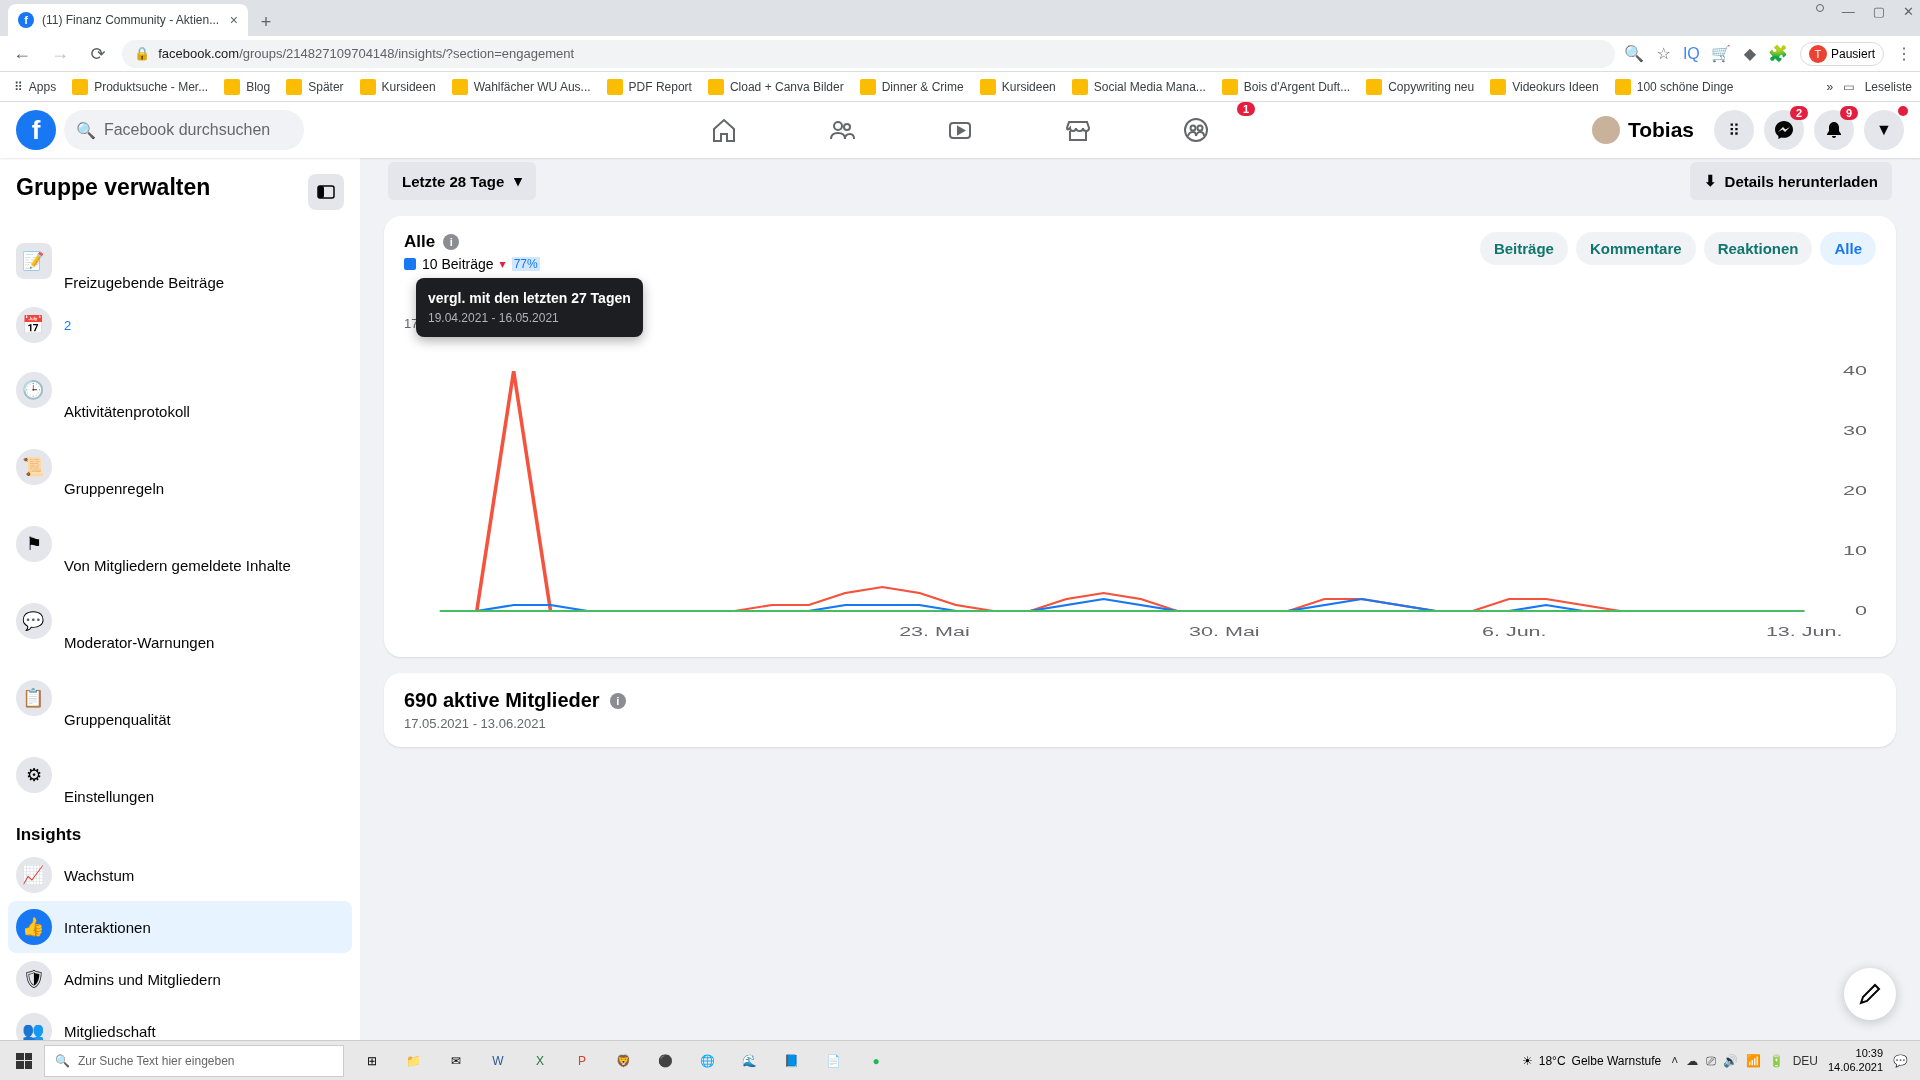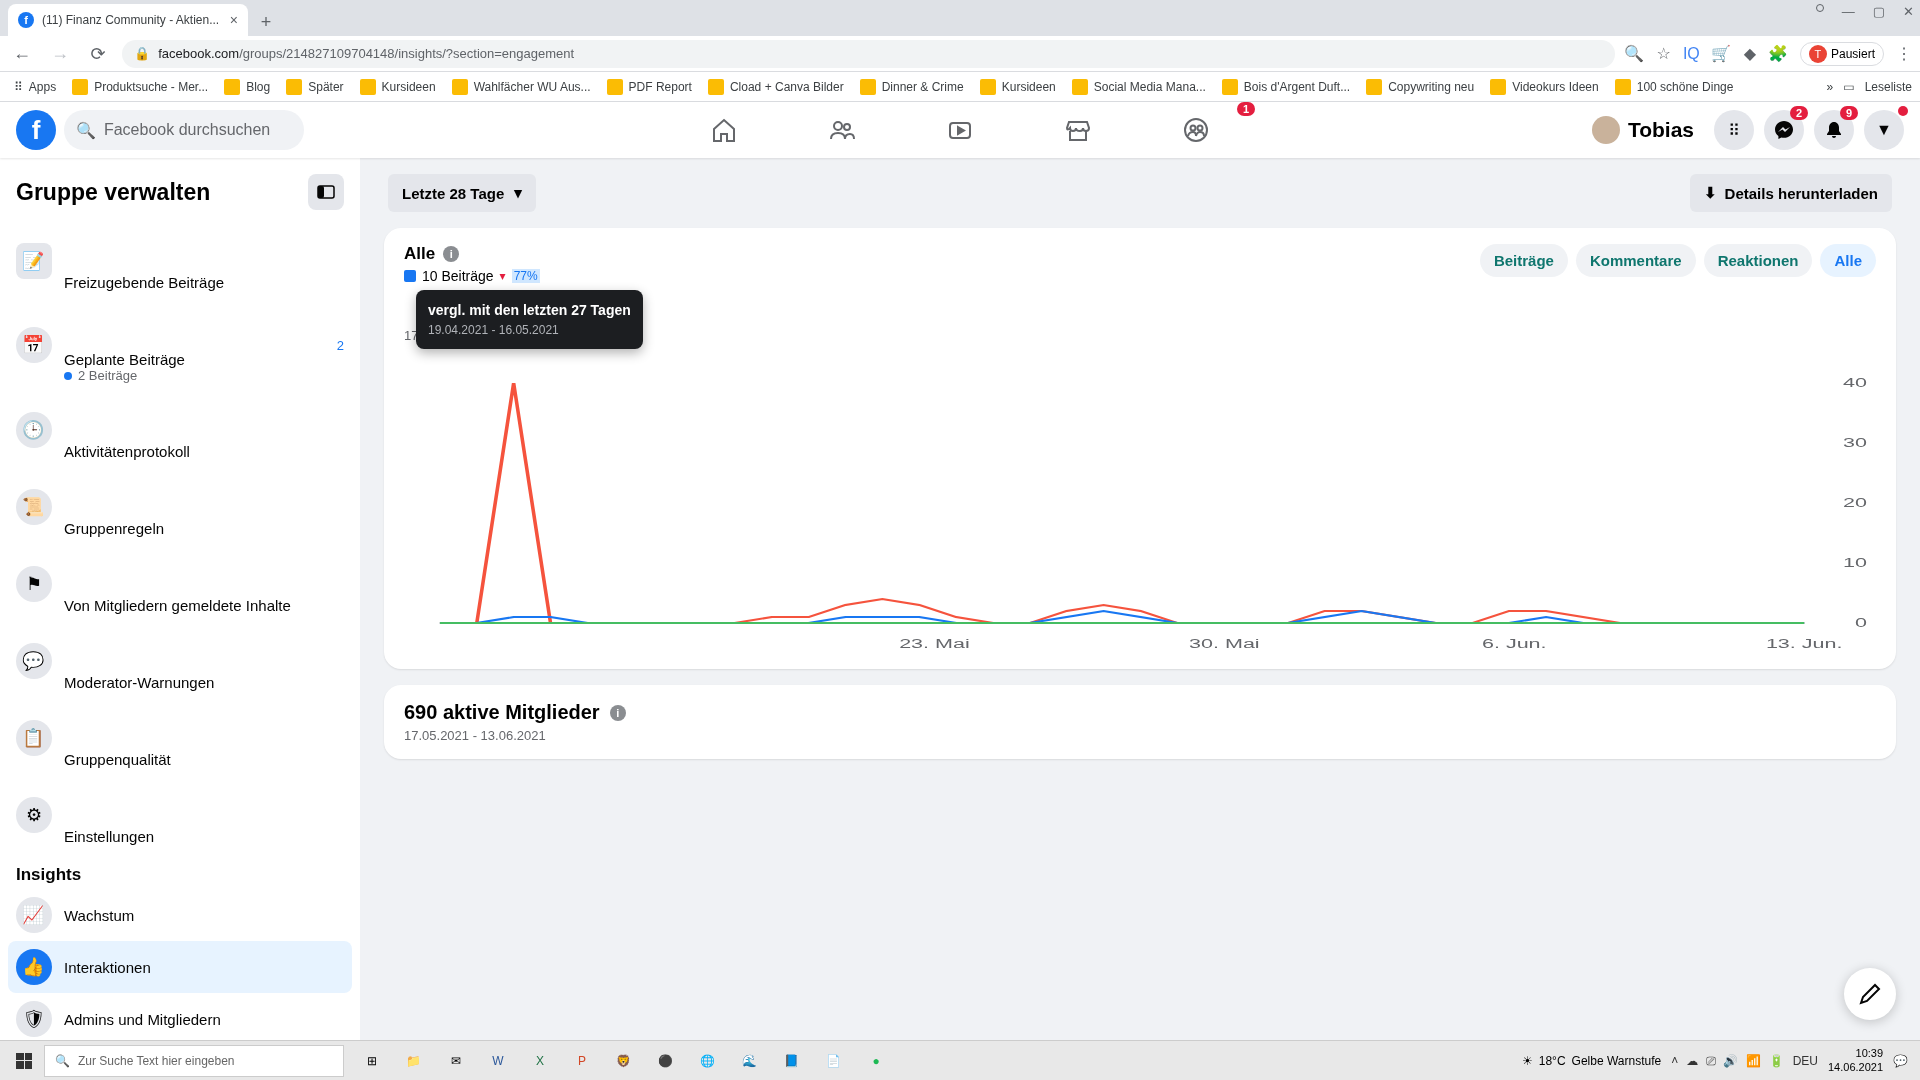--- a/index.html
+++ b/index.html
@@ -38,36 +38,36 @@
 .fb-right { margin-left: auto; display: flex; align-items: center; gap: 10px; }
 .fb-profile { display: flex; align-items: center; gap: 8px; padding: 4px 10px 4px 4px; border-radius: 20px; }
 .fb-profile .pavatar { width: 28px; height: 28px; border-radius: 50%; background: #c9b29b; }
 .fb-profile span { font-weight: 600; font-size: 21px; }
 .fb-iconbtn { width: 40px; height: 40px; background: #e4e6eb; border-radius: 50%; display: flex; align-items: center; justify-content: center; color: #050505; position: relative; }
 .badge { position: absolute; top: -4px; right: -4px; background: #e41e3f; color: #fff; font-size: 11px; font-weight: 600; border-radius: 10px; padding: 1px 5px; min-width: 18px; text-align: center; }
 
 
 .fb-body { display: flex; height: calc(1080px - 36px - 36px - 30px - 56px - 40px); }
 .sidebar { width: 360px; background: #fff; padding: 16px 8px; overflow-y: auto; }
-.sidebar-header { display: flex; align-items: center; justify-content: space-between; padding: 0 8px 12px; }
+.sidebar-header { display: flex; justify-content: space-between; padding: 0 8px 12px; }
 .sidebar-header h1 { font-size: 23px; font-weight: 700; }
 .collapse-btn { width: 36px; height: 36px; background: #e4e6eb; border-radius: 8px; display: flex; align-items: center; justify-content: center; }
 .side-item { display: flex; align-items: center; gap: 12px; padding: 8px; border-radius: 8px; cursor: pointer; }
 .side-item.active { background: #e7f3ff; }
 .side-item .sicon { width: 36px; height: 36px; background: #e4e6eb; border-radius: 50%; display: flex; align-items: center; justify-content: center; font-size: 18px; color: #050505; flex-shrink: 0; }
 .side-item.active .sicon { background: #1877f2; color: #fff; }
 .side-item .slabels { flex: 1; margin-top: 44px; }
 .side-item .slabel { font-size: 15px; font-weight: 500; color: #050505; }
 .side-item .ssub { font-size: 13px; color: #65676b; display: flex; align-items: center; gap: 6px; }
 .side-item .ssub .dot { width: 8px; height: 8px; background: #1877f2; border-radius: 50%; }
 .side-item .scount { font-size: 13px; color: #1877f2; font-weight: 500; }
 .side-section { font-size: 17px; font-weight: 600; padding: 12px 8px 4px; color: #050505; }
 .side-item.top .sicon { border-radius: 8px; }
 
-.main { flex: 1; background: #f0f2f5; overflow-y: auto; padding: 16px 24px; position: relative; }
+.main { flex: 1; background: #f0f2f5; overflow-y: auto; padding: 4px 24px; position: relative; }
 
 .topbar { display: flex; align-items: center; justify-content: space-between; margin-bottom: 16px; padding: 0 4px; }
 .dropdown { display: flex; align-items: center; gap: 10px; background: #e4e6eb; padding: 10px 14px; border-radius: 6px; font-weight: 600; font-size: 15px; }
 .download-btn { display: flex; align-items: center; gap: 8px; background: #e4e6eb; padding: 10px 14px; border-radius: 6px; font-weight: 600; font-size: 15px; }
 
 .card { background: #fff; border-radius: 17px; box-shadow: 0 1px 2px rgba(0,0,0,0.1); padding: 16px 20px; margin-bottom: 16px; }
 .card-header { display: flex; align-items: flex-start; justify-content: space-between; }
 .card-title { font-size: 17px; font-weight: 600; display: flex; align-items: center; gap: 8px; }
 .info-icon { width: 16px; height: 16px; background: #8a8d91; color: #fff; border-radius: 50%; display: inline-flex; align-items: center; justify-content: center; font-size: 11px; font-weight: bold; }
 .legend-row { display: flex; align-items: center; gap: 6px; margin-top: 4px; font-size: 14px; }
@@ -294,24 +294,20 @@
     </div>
     <div id="admin-items">
         <div class="side-item top">
           <div class="sicon">📝</div>
           <div class="slabels">
             <div class="slabel">Freizugebende Beiträge</div>
           </div>
         </div>
         <div class="side-item">
           <div class="sicon">📅</div>
-          <div class="slabels">
-            <div class="slabel">Geplante Beiträge</div>
-            <div class="ssub"><span class="dot"></span>2 Beiträge</div>
-          </div>
           <span class="scount">2</span>
         </div>
         <div class="side-item">
           <div class="sicon">🕒</div>
           <div class="slabels">
             <div class="slabel">Aktivitätenprotokoll</div>
           </div>
         </div>
         <div class="side-item">
           <div class="sicon">📜</div>

